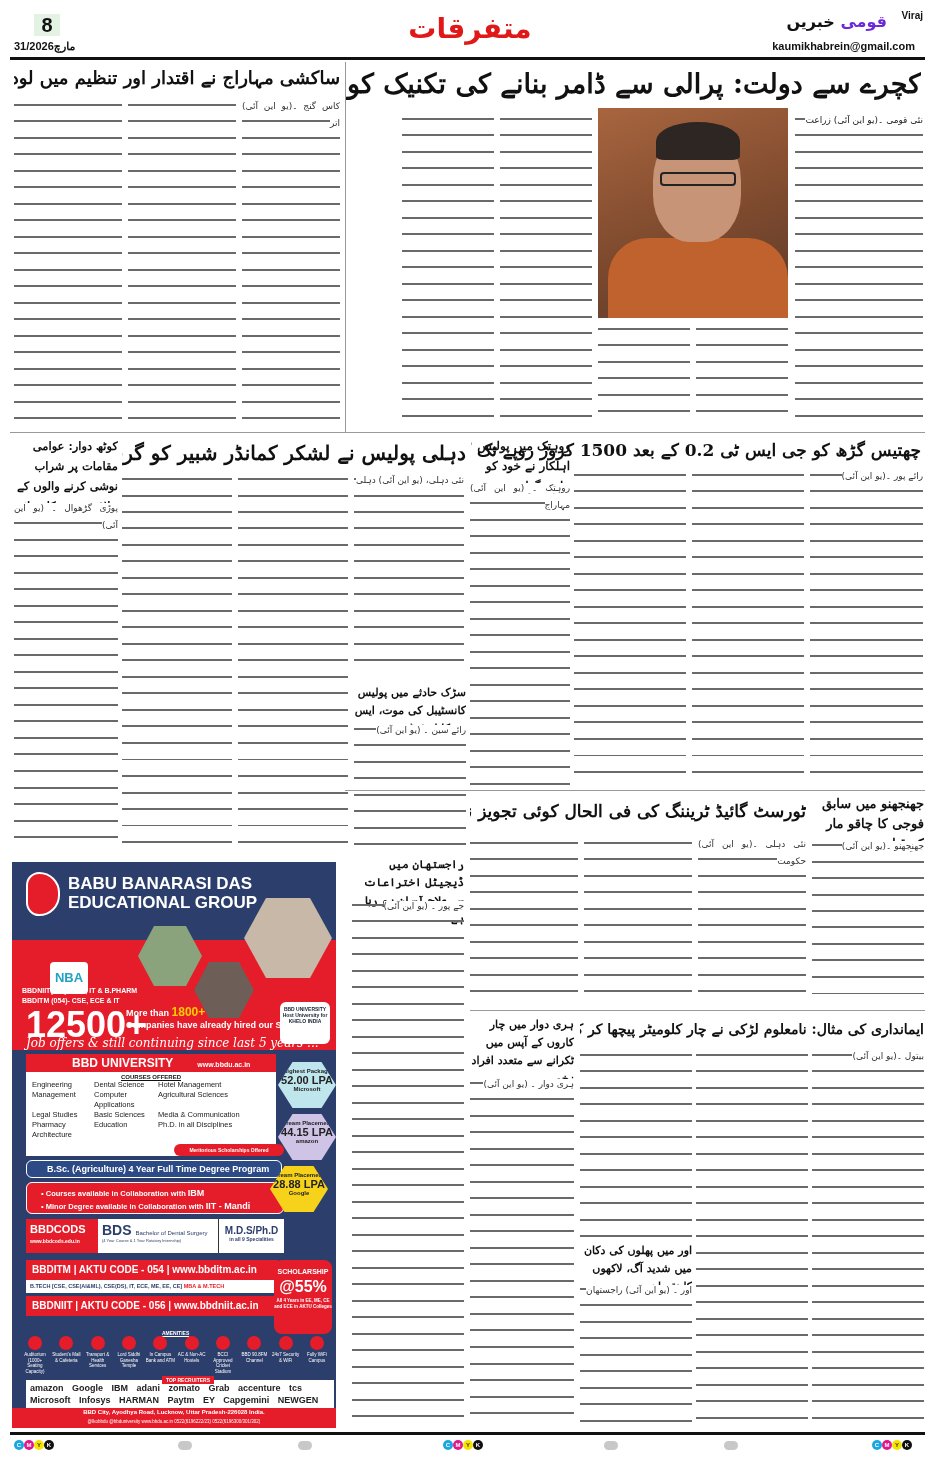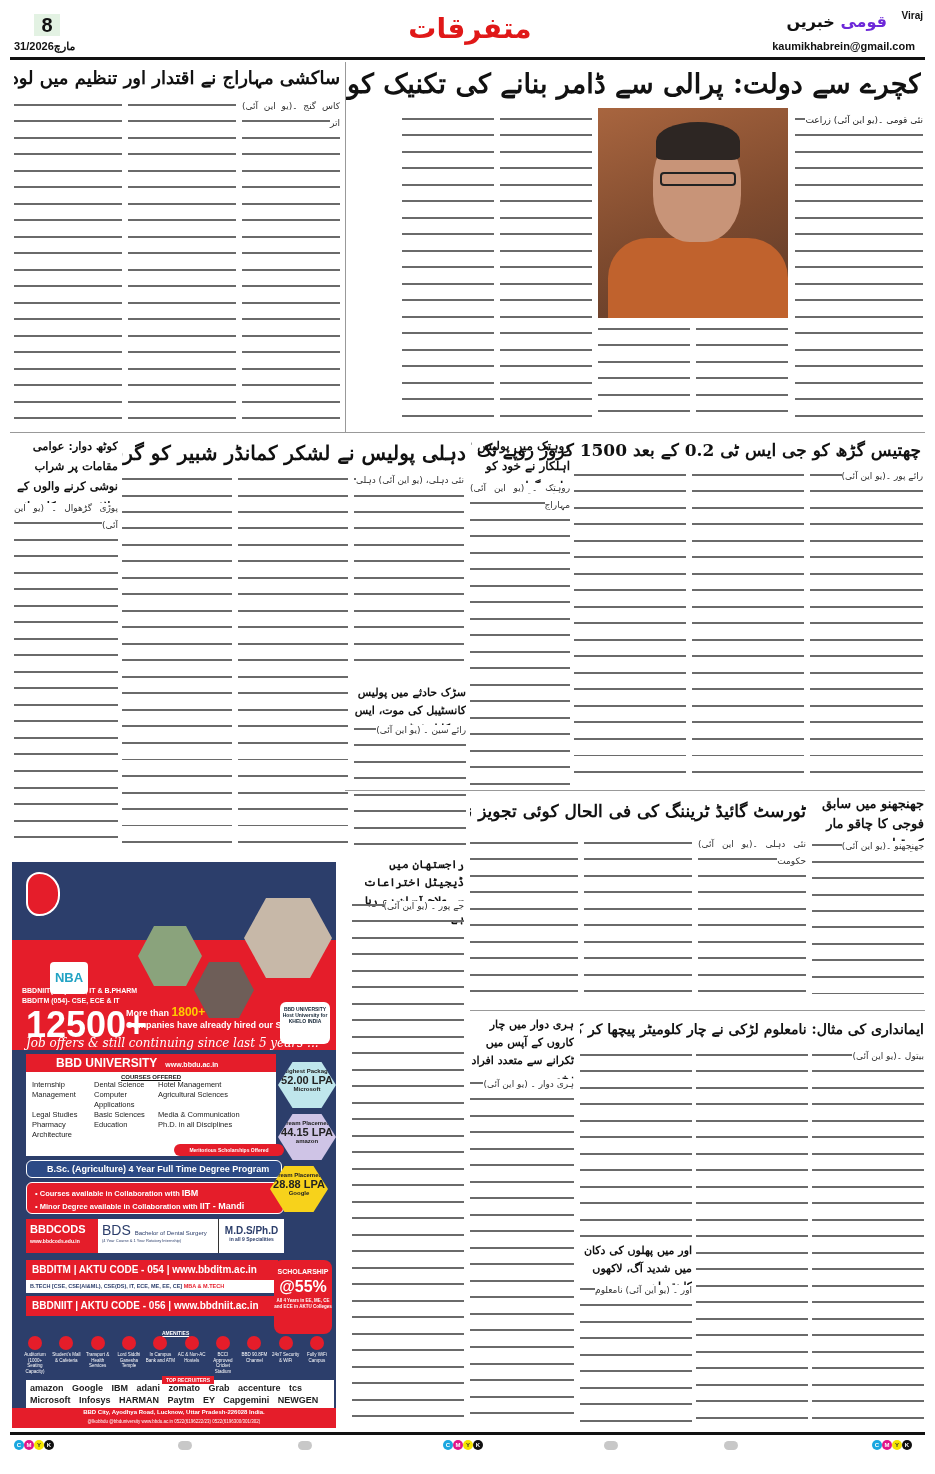--- a/index.html
+++ b/index.html
@@ -37,21 +37,21 @@
 .ad .hire b{color:#ffcc00;font-size:12px}
 .ad .job{position:absolute;left:14px;top:174px;color:#fff;font:italic 12px "DejaVu Serif",serif}
 .ad .khelo{position:absolute;left:268px;top:140px;width:50px;height:42px;background:#fff;border-radius:6px;font:bold 5px "Liberation Sans",sans-serif;text-align:center;padding-top:4px;color:#123}
 .ad .univbox{position:absolute;left:14px;top:192px;width:250px;height:102px;background:#fff}
 .ad .univhead{height:18px;background:#e51d2a;color:#fff;font:bold 12px "Liberation Sans",sans-serif;line-height:18px;padding-left:30px}
 .ad .univhead span{font-size:7px;margin-left:8px}
 .ad .courses-title{font:bold 6px "Liberation Sans",sans-serif;text-align:center;text-decoration:underline;margin-top:2px}
 .ad .courses{display:grid;grid-template-columns:62px 64px 110px;padding-left:6px;font:7.5px "Liberation Sans",sans-serif;line-height:10px;color:#222}
 .ad .schol1{position:absolute;left:162px;top:282px;width:110px;height:12px;background:#e51d2a;color:#fff;font:bold 5px "Liberation Sans",sans-serif;line-height:12px;text-align:center;border-radius:6px}
 .ad .bsc{position:absolute;left:14px;top:298px;width:256px;height:18px;background:#2c4a86;border:1px solid #fff;border-radius:6px;color:#fff;font:bold 9px "Liberation Sans",sans-serif;line-height:16px;padding-left:20px}
-.ad .collab{position:absolute;left:14px;top:320px;width:258px;height:32px;background:#e51d2a;border:1px solid #fff;border-radius:6px;color:#fff;font:bold 7.5px "Liberation Sans",sans-serif;line-height:12px;padding:4px 8px}
+.ad .collab{position:absolute;left:14px;top:320px;width:258px;height:32px;background:#e51d2a;border:1px solid #fff;border-radius:6px;color:#fff;font:bold 7.5px "Liberation Sans",sans-serif;line-height:12px;padding:4px 14px}
 .ad .collab b{font-size:9px}
 .ad .pkg{position:absolute;width:58px;height:46px;text-align:center;font:bold 6px "Liberation Sans",sans-serif;color:#222;padding-top:6px}
 .ad .pkg b{display:block;font-size:11px}
 .ad .cods{position:absolute;left:14px;top:357px;width:258px;height:34px;background:#fff;display:flex}
 .ad .codsl{width:72px;background:#e51d2a;color:#fff;font:bold 11px "Liberation Sans",sans-serif;padding:4px 4px;line-height:12px}
 .ad .codsl span{font-size:5px;display:block}
 .ad .codsm{flex:1;padding:3px 4px;font:bold 14px "Liberation Sans",sans-serif;color:#2c3e6b}
 .ad .codsm span{font-size:5px;font-weight:normal}
 .ad .codsr{width:66px;font:bold 10px "Liberation Sans",sans-serif;color:#2c3e6b;padding:6px 2px;border-left:1px solid #333;text-align:center}
 .ad .codsr span{font-size:5px;display:block}
@@ -139,40 +139,44 @@
 
 <div class="abs hl rtl" style="left:580px;top:1016px;width:344px;font-size:14px;line-height:26px">ایمانداری کی مثال: نامعلوم لڑکی نے چار کلومیٹر پیچھا کر کے کھویا ہوا پرس لوٹایا</div>
 <div class="abs col lines" style="left:812px;top:1048px;width:112px;height:378px"><span style="background:#fff">بیتول ۔(یو این آئی)</span></div>
 <div class="abs col lines" style="left:696px;top:1048px;width:112px;height:378px"></div>
 <div class="abs col lines" style="left:580px;top:1048px;width:112px;height:190px"></div>
 
 <div class="abs hl rtl" style="left:470px;top:1016px;width:104px;font-size:11px;line-height:18px;white-space:normal">ہری دوار میں چار کاروں کے آپس میں ٹکرانے سے متعدد افراد زخمی</div>
 <div class="abs col lines" style="left:470px;top:1076px;width:104px;height:350px"><span style="background:#fff">ہری دوار ۔ (یو این آئی)</span></div>
 
 <div class="abs hl rtl" style="left:580px;top:1242px;width:112px;font-size:11px;line-height:18px;white-space:normal">اور میں پھلوں کی دکان میں شدید آگ، لاکھوں کا نقصان</div>
-<div class="abs col lines" style="left:580px;top:1282px;width:112px;height:144px"><span style="background:#fff">اور ۔ (یو این آئی) نامعلوم</span></div>
+<div class="abs col lines" style="left:580px;top:1282px;width:112px;height:144px"><span style="background:#fff">اور ۔ (یو این آئی) راجستھان</span></div>
 
 <div class="abs ad">
   <div class="redband"></div>
   <div class="bbdlogo"></div>
+  <div class="brand">
+      <div>BABU BANARASI DAS</div>
+      <div>EDUCATIONAL GROUP</div>
+    </div>
   <div class="hex" style="left:232px;top:36px;width:88px;height:80px;background:#c7b8a8"></div>
   <div class="hex" style="left:126px;top:64px;width:64px;height:60px;background:#8aa37c"></div>
   <div class="hex" style="left:182px;top:100px;width:60px;height:56px;background:#6e5e58"></div>
   <div class="nba">NBA</div>
   <div class="small" style="left:10px;top:124px">BBDNIIT(056)- CSE, IT &amp; B.PHARM</div>
   <div class="small" style="left:10px;top:134px">BBDITM (054)- CSE, ECE &amp; IT</div>
   <div class="big">12500+</div>
   <div class="hire"><span>More than</span> <b>1800+</b><br><span>Companies have already hired our Students!</span></div>
   <div class="job">Job offers &amp; still continuing since last 5 years ...</div>
   <div class="khelo">BBD UNIVERSITY Host University for KHELO INDIA</div>
   <div class="univbox">
-    <div class="univhead"><span style="font-size:12px;margin:0">BBD UNIVERSITY</span><span>www.bbdu.ac.in</span></div>
+    <div class="univhead"><span style="font-size:12px;margin:16px">BBD UNIVERSITY</span><span>www.bbdu.ac.in</span></div>
     <div class="courses-title">COURSES OFFERED</div>
     <div class="courses">
-      <div>Internship</div>
+      <div>Engineering</div>
       <div>Dental Science</div>
       <div>Hotel Management</div>
       <div>Management</div>
       <div>Computer Applications</div>
       <div>Agricultural Sciences</div>
       <div>Legal Studies</div>
       <div>Basic Sciences</div>
       <div>Media &amp; Communication</div>
       <div>Pharmacy</div>
       <div>Education</div>
@@ -187,21 +191,21 @@
     <div>• <span>Minor Degree available in Collaboration with</span> <b>IIT - Mandi</b></div>
   </div>
   <div class="hex pkg" style="left:266px;top:200px;background:#bfe6ec"><span>Highest Package</span><b>52.00 LPA</b><span>Microsoft</span></div>
   <div class="hex pkg" style="left:266px;top:252px;background:#cfc4e6"><span>Dream Placement</span><b>44.15 LPA</b><span>amazon</span></div>
   <div class="hex pkg" style="left:258px;top:304px;background:#f7d21b"><span>Dream Placement</span><b>28.88 LPA</b><span>Google</span></div>
   <div class="cods">
     <div class="codsl">
         <div>BBDCODS</div>
         <span>www.bbdcods.edu.in</span>
       </div>
-    <div class="codsm"><span style="font-size:14px;font-weight:normal">BDS</span> <span style="font-size:6px">Bachelor of Dental Surgery</span><div style="font-size:4px;font-weight:normal">(4 Year Course &amp; 1 Year Rotatory Internship)</div></div>
+    <div class="codsm"><span style="font-size:14px;font-weight:bold">BDS</span> <span style="font-size:6px">Bachelor of Dental Surgery</span><div style="font-size:4px;font-weight:normal">(4 Year Course &amp; 1 Year Rotatory Internship)</div></div>
     <div class="codsr">
         <div>M.D.S/Ph.D</div>
         <span>in all 9 Specialities</span>
       </div>
   </div>
   <div class="itm" style="top:398px">BBDITM | AKTU CODE - 054 | www.bbditm.ac.in</div>
   <div class="itmsub" style="top:418px"><span>B.TECH [CSE, CSE(AI&amp;ML), CSE(DS), IT, ECE, ME, EE, CE]</span> <i>MBA &amp; M.TECH</i></div>
   <div class="itm" style="top:434px">BBDNIIT | AKTU CODE - 056 | www.bbdniit.ac.in</div>
   <div class="itmsub" style="top:454px;height:0;padding:0"></div>
   <div class="sch">

